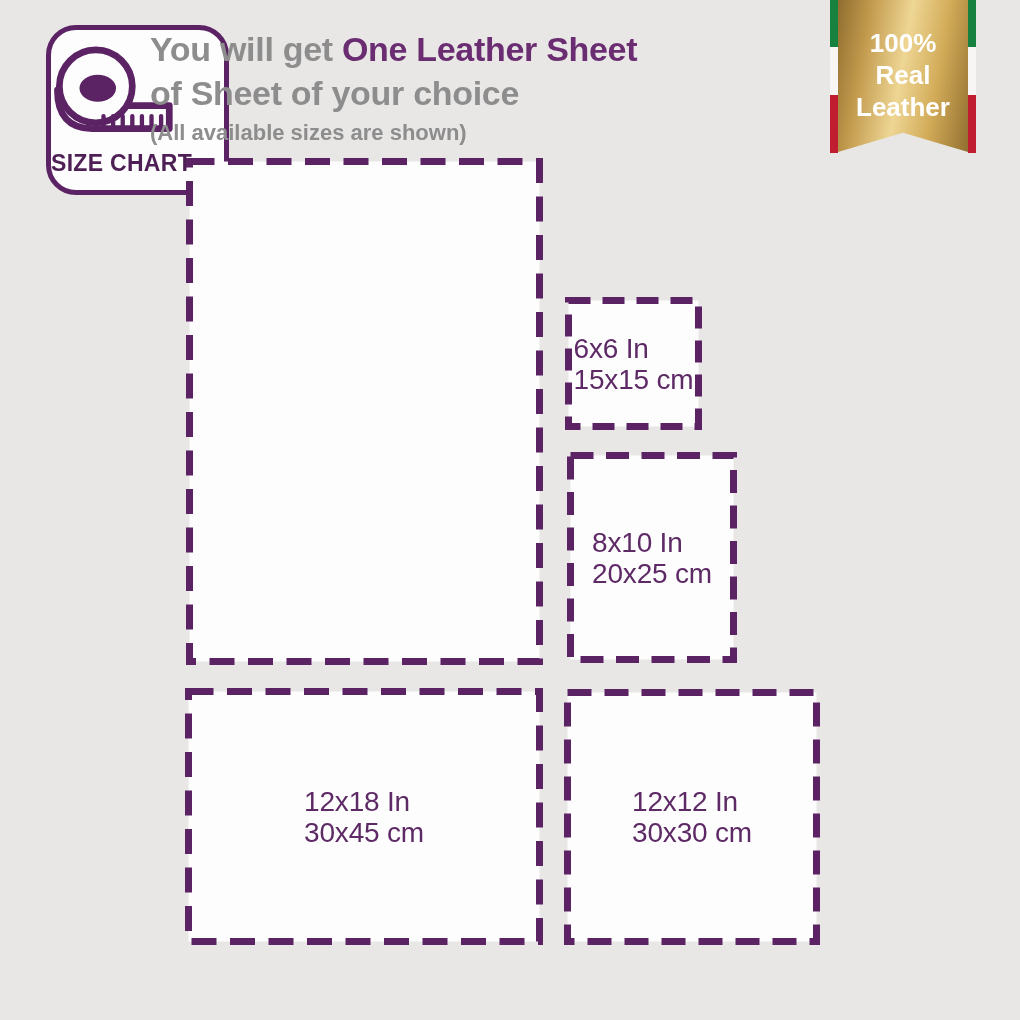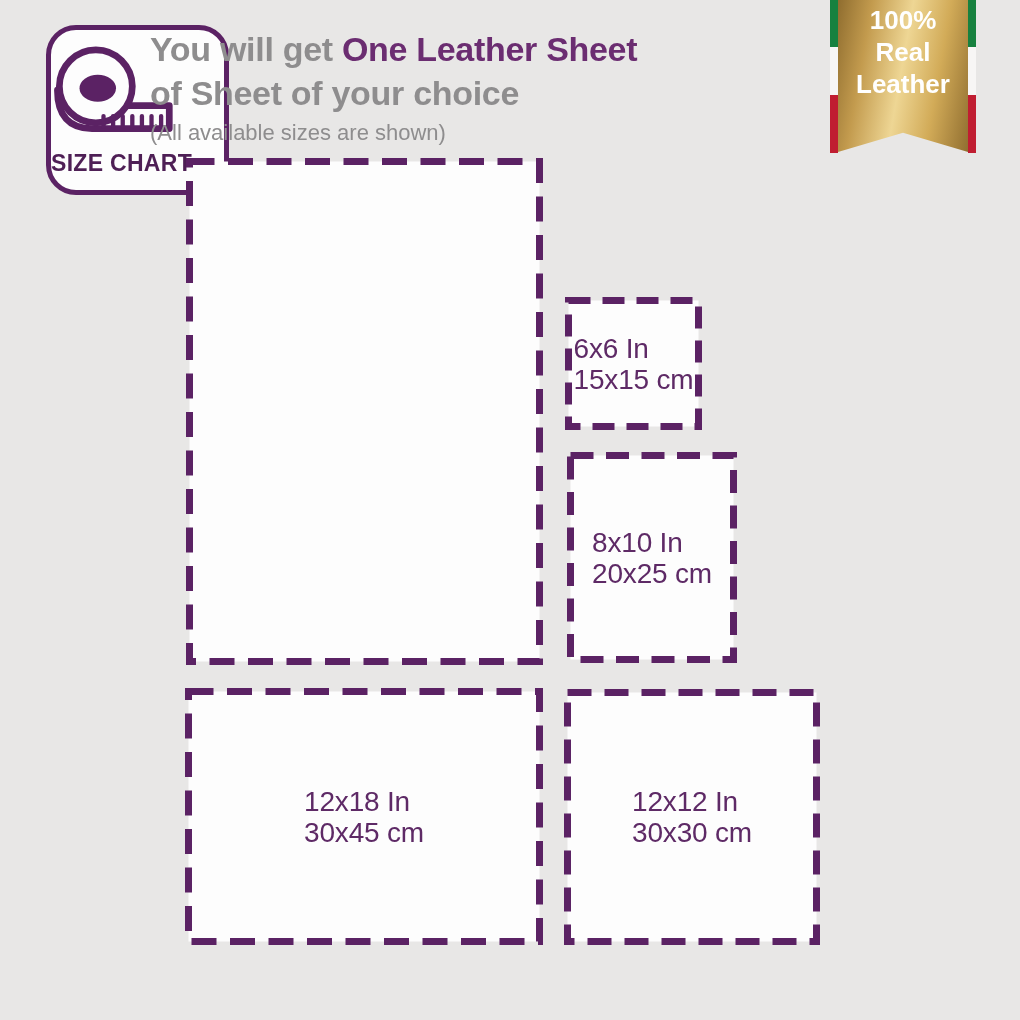--- a/index.html
+++ b/index.html
@@ -37,37 +37,37 @@
     font-size:34px;font-weight:bold;color:#8e8d8e;line-height:46px;
     letter-spacing:-0.3px;
   }
   .heading-line1 .hl{color:#6b2d71;}
   .heading-line2{
     font-size:34px;font-weight:bold;color:#8e8d8e;line-height:42px;
     letter-spacing:-0.3px;
   }
   .heading-note{
     margin-top:6px;
-    font-size:22px;font-weight:normal;color:#8e8d8e;
+    font-size:22px;font-weight:bold;color:#8e8d8e;
   }
 
   
   .ribbon{position:absolute;left:830px;top:0;width:146px;height:165px;}
   .flag-stripe{
     position:absolute;top:0;width:8px;height:153px;
     background:linear-gradient(#17813f 0 31%, #f7f6f5 31% 62%, #c01d31 62% 100%);
   }
   .flag-stripe.left{left:0;}
   .flag-stripe.right{left:138px;}
   .gold-banner{
     position:absolute;left:8px;top:0;width:130px;height:160px;
     background:linear-gradient(100deg,#8f6d2f 0%,#c39b4e 22%,#eed694 48%,#d2ab58 72%,#8f6d2f 100%);
     clip-path:polygon(0 0, 100% 0, 100% 95%, 50% 83%, 0 95%);
     display:flex;flex-direction:column;align-items:center;
-    padding-top:4px;box-sizing:border-box;
+    padding-top:27px;box-sizing:border-box;
   }
   .gold-banner .rl{
     color:#ffffff;font-size:26px;font-weight:bold;line-height:32px;
     text-align:center;
   }
 
   
   .size-box{
     position:absolute;
     display:flex;align-items:center;justify-content:center;

